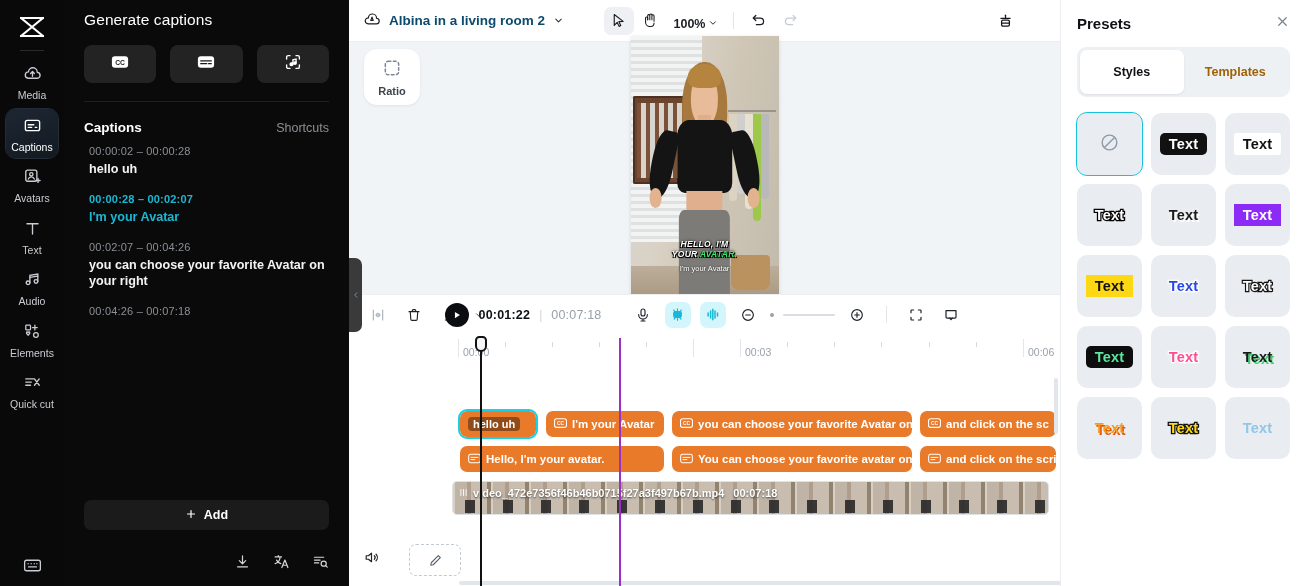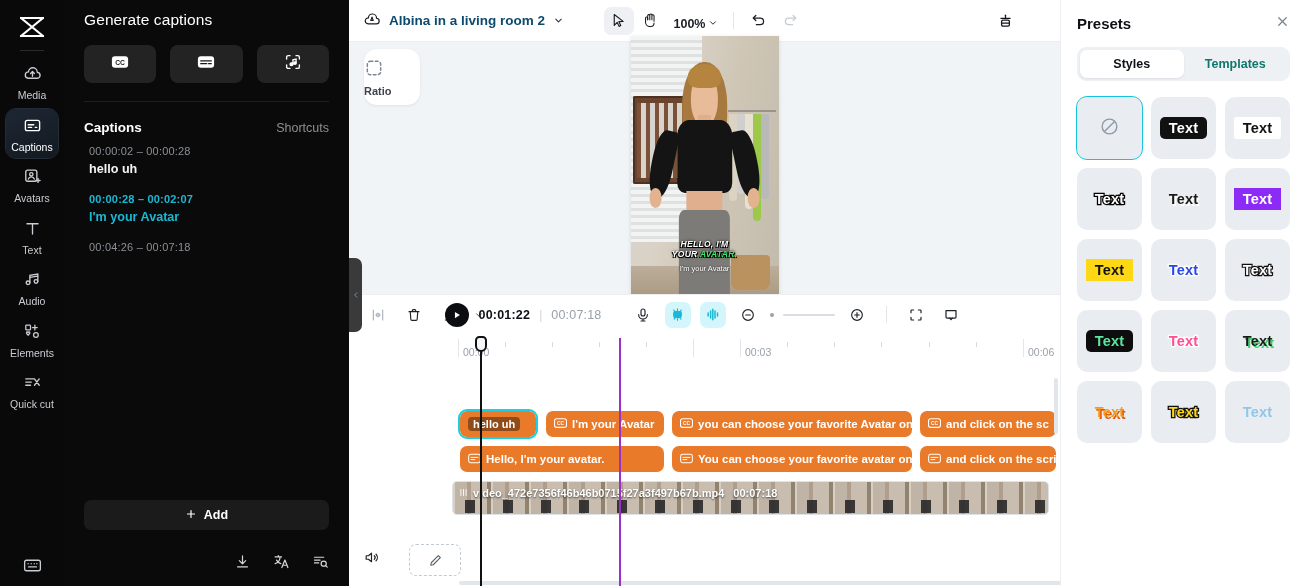--- a/index.html
+++ b/index.html
@@ -104,21 +104,21 @@
   }
   .ico-btn { width: 28px; height: 28px; border-radius: 7px; display: flex;
      align-items: center; justify-content: center; cursor: pointer; color: #14171b; }
   .ico-btn.boxed { background: #eef0f3; }
 
   
   .canvas-area { flex: 1 1 auto; background: #f1f4f7; position: relative; }
   .ratio-btn {
     position: absolute; left: 15px; top: 7px; width: 56px; height: 56px;
     background: #fff; border-radius: 13px; box-shadow: 0 1px 3px rgba(20,25,35,.08);
-    display: flex; flex-direction: column; justify-content: center;
+    display: flex; flex-direction: column; align-items: center; justify-content: center;
     gap: 3px; cursor: pointer;
   }
   .ratio-btn .t { font-size: 11px; color: #3e444d; font-weight: 600; }
   .stage { position: absolute; left: 0; right: 0; top: 0; bottom: 0;
      display: flex; align-items: center; justify-content: center; }
   .video {
     width: 148px; height: 265px; position: relative; overflow: hidden;
     background: #cdbfae; box-shadow: 0 1px 4px rgba(0,0,0,.12);
   }
   .v-wall { position:absolute; inset:0;
@@ -237,24 +237,24 @@
   .tl-scroll-h { position:absolute; left:110px; bottom:1px; width:620px; height:4px;
      background:#e2e5ea; border-radius:3px; }
 
   
   .presets {
     width: 246px; flex: 0 0 246px; height: 586px; background: #fff;
     border-left: 1px solid #eceef1; padding: 0 16px;
   }
   .pr-head { display:flex; align-items:center; justify-content:space-between; padding-top:14px; }
   .pr-title { font-size:15px; font-weight:700; color:#0f1115; }
-  .pr-tabs { margin-top: 14px; height:34px; background:#eef1f4; border-radius:9px;
+  .pr-tabs { margin-top: 14px; height:50px; background:#eef1f4; border-radius:9px;
      display:flex; padding:3px; }
   .pr-tab { flex:1; display:flex; align-items:center; justify-content:center;
-     font-size:12.5px; border-radius:7px; cursor:pointer; color:#0f766e; font-weight:600; }
+     font-size:12.5px; border-radius:7px; cursor:pointer; color:#a16207; font-weight:600; }
   .pr-tab.on { background:#fff; color:#0f1115; box-shadow:0 1px 2px rgba(16,24,40,.08); }
   .pr-grid { margin-top: 16px; display:grid; grid-template-columns: repeat(3, 1fr);
      gap: 9px; }
   .pr-cell { height: 62px; background:#e9edf1; border-radius:10px;
      display:flex; align-items:center; justify-content:center; cursor:pointer; }
   .pr-cell.sel { background:#e9edf1; outline:1.5px solid #16c3dd; }
   .pr-txt { font-size: 14.5px; font-weight: 800; letter-spacing:.2px; }
 </style>
 </head>
 <body>
@@ -396,20 +396,24 @@
     </div>
 
     <div class="cap-list">
       <div class="cap-item">
         <div class="cap-time">00:00:02 – 00:00:28</div>
         <div class="cap-text">hello uh</div>
       </div>
       <div class="cap-item sel">
         <div class="cap-time">00:00:28 – 00:02:07</div>
         <div class="cap-text">I'm your Avatar</div>
+      </div>
+      <div class="cap-item">
+        <div class="cap-time">00:02:07 – 00:04:26</div>
+        <div class="cap-text">you can choose your favorite Avatar on your right</div>
       </div>
       <div class="cap-item">
         <div class="cap-time">00:04:26 – 00:07:18</div>
       </div>
     </div>
 
     <div class="add-btn">
       <span>
         <svg width="12" height="12" viewBox="0 0 24 24" fill="none" stroke="#fff" stroke-width="2.4" stroke-linecap="round">
             <path d="M12 5v14M5 12h14"></path>

